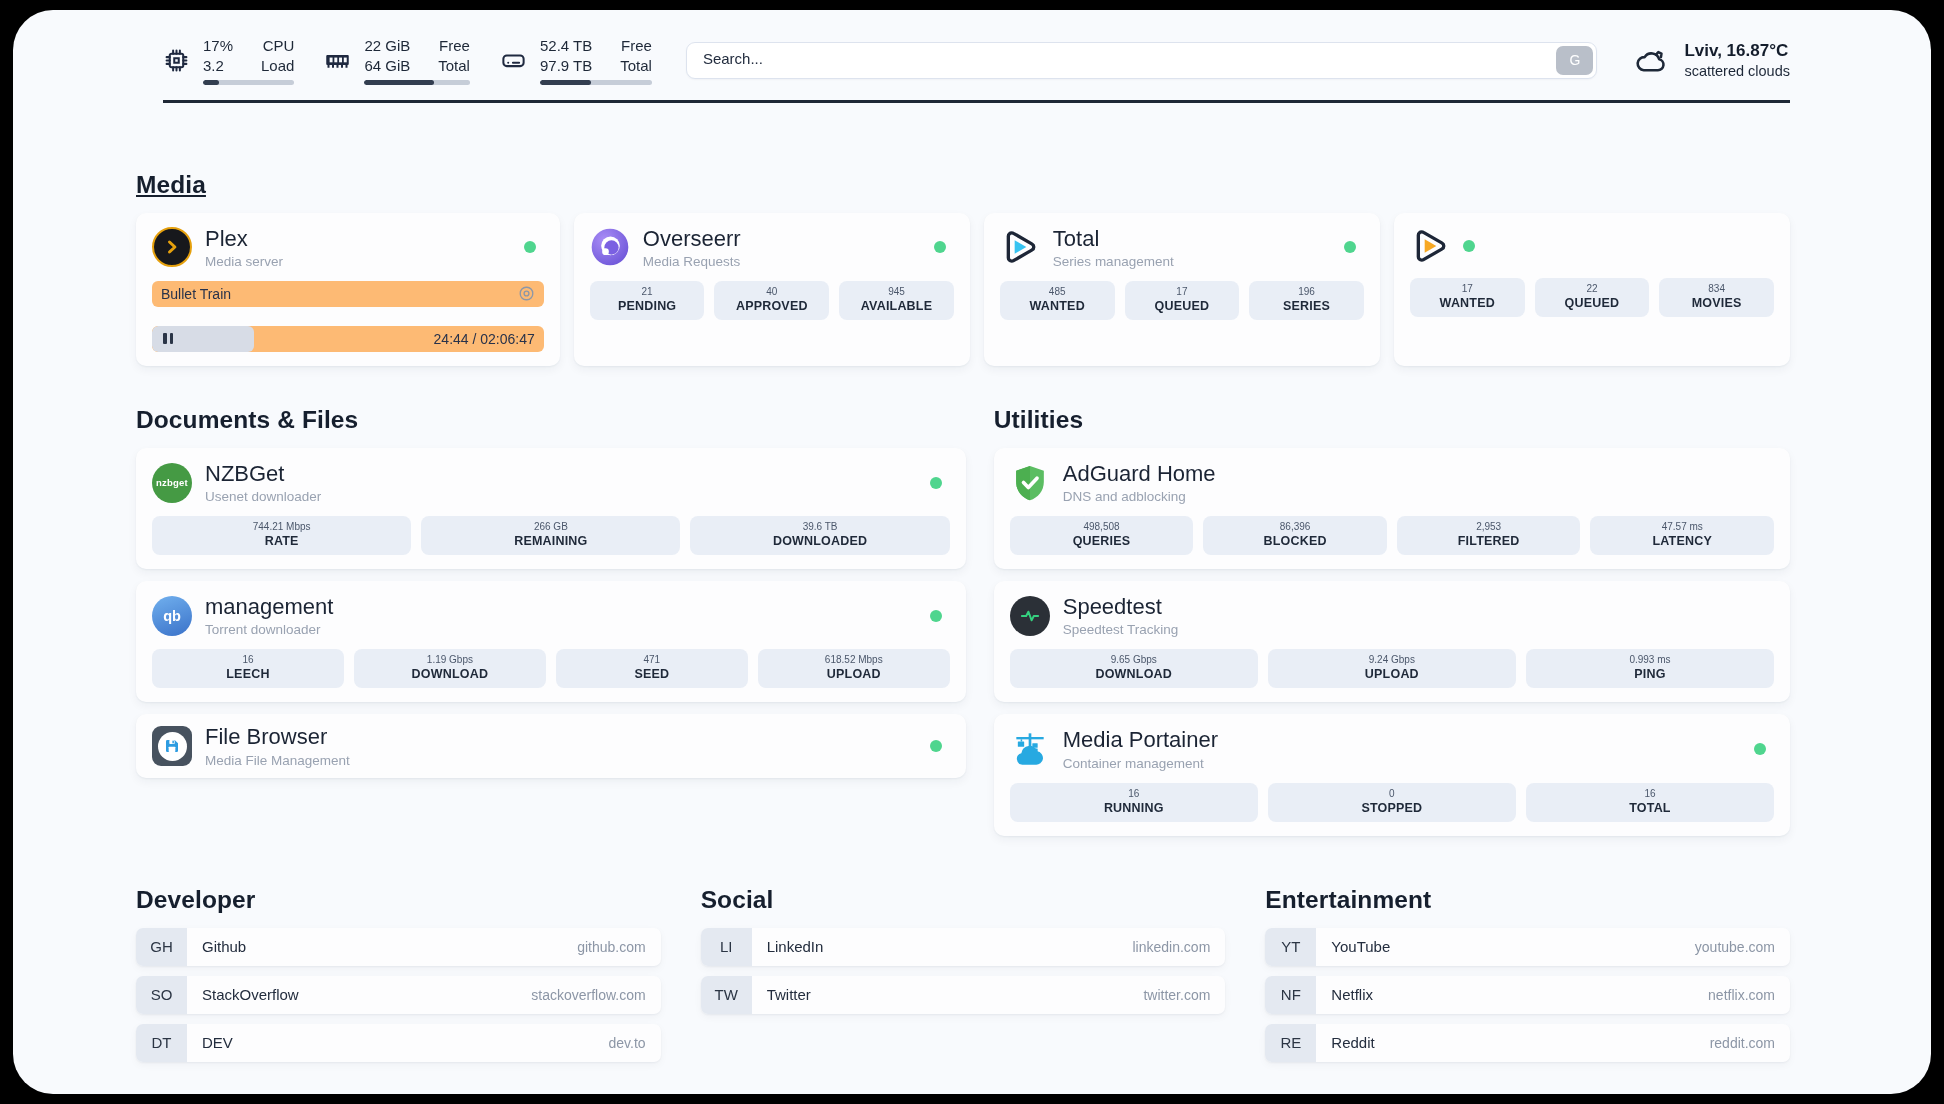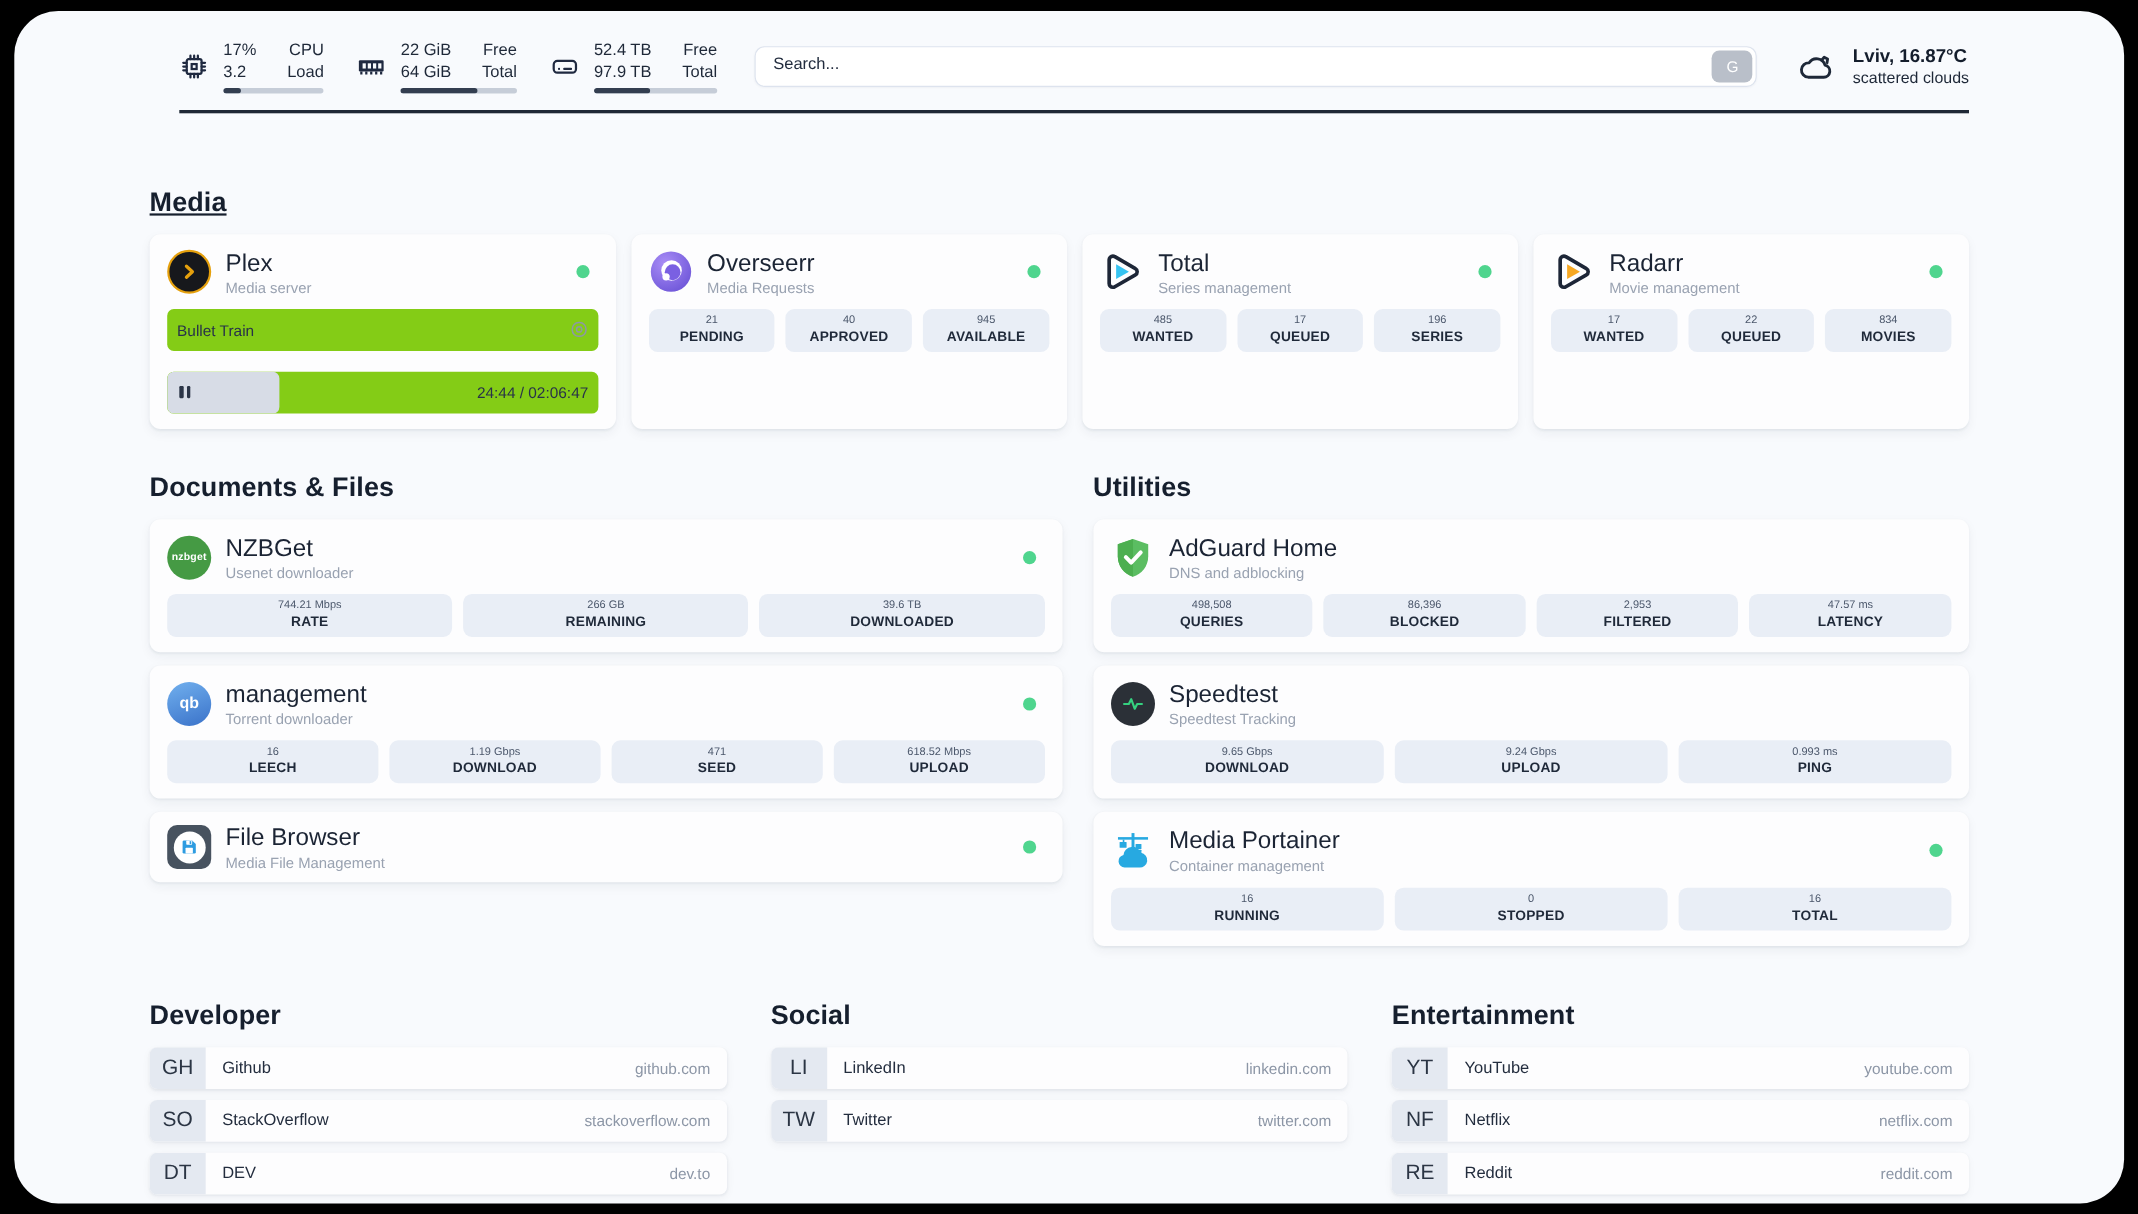--- a/index.html
+++ b/index.html
@@ -54,21 +54,21 @@
   .app-desc { font-size:13.5px; color:#99a2b1; margin-top:3px; }
   .dot { width:12px; height:12px; border-radius:50%; background:#4fd58e; margin-right:8px; flex:none; }
 
   .stats { display:flex; gap:10px; margin-top:12px; }
   .stat { flex:1; background:#e9eef6; border-radius:8px; text-align:center; padding:5px 4px 7px; }
   .stat-v { font-size:10px; color:#4b576b; }
   .stat-l { font-size:12.5px; font-weight:700; color:#1f2939; margin-top:2px; letter-spacing:.2px; }
 
   
   .plex-rows { margin-top:12px; }
-  .prow { height:38px; background:#84cc16; border-radius:6px; display:flex; align-items:center;
+  .prow { height:26px; background:#fdba74; border-radius:6px; display:flex; align-items:center;
           padding:0 9px; position:relative; overflow:hidden; }
   .prow + .prow { margin-top:19px;gap:48px; }
   .ptitle { flex:1; font-size:14px; color:#28324a; }
   .disc { width:17px; height:17px; color:#8d97a7; }
   .disc svg { width:100%; height:100%; }
   .pfill { position:absolute; left:0; top:0; bottom:0; background:#d7dce6; border-radius:6px; }
   .pause { display:flex; gap:3px; position:relative; margin-left:2px; }
   .pause i { width:3.5px; height:11px; background:#2b3547; border-radius:1px; display:block; }
   .ptime { flex:1; text-align:right; font-size:14px; color:#28324a; position:relative; }
 
@@ -86,21 +86,21 @@
   .fb-sq { width:40px; height:40px; border-radius:9px; background:#47525f; display:flex; align-items:center; justify-content:center; }
   .fb-circ { width:29px; height:29px; border-radius:50%; background:#fff; display:flex; align-items:center; justify-content:center; }
 
   
   .bookmarks { display:grid; grid-template-columns:1fr 1fr 1fr; gap:40px; margin-top:50px; }
   .bookmarks .section-title { margin-bottom:14px; }
   .bm-row { height:38px; background:#fdfdfe; border-radius:7px; display:flex; align-items:center;
             overflow:hidden; margin-bottom:10px; cursor:pointer;
             box-shadow:0 1px 2px rgba(25,35,60,.05), 0 3px 8px rgba(25,35,60,.04); }
   .bm-abbr { width:51px; align-self:stretch; background:#e4e9f1; display:flex; align-items:center;
-             justify-content:center; font-size:19px; color:#2b3544; flex:none; }
+             justify-content:center; font-size:15px; color:#2b3544; flex:none; }
   .bm-name { flex:1; padding-left:15px; font-size:15px; color:#232d3e; }
   .bm-url { padding-right:15px; font-size:14px; color:#8c96a6; }
 </style>
 </head>
 <body>
 
 <div class="frame">
 
   <div class="topbar">
 
@@ -297,24 +297,20 @@
       </div>
 
       <div class="card">
         <div class="card-head">
           <span class="app-icon">
             <svg viewBox="0 0 24 24" width="40" height="40">
               <path d="M7 3.5C5.9 3.5 5 4.4 5 5.5v13c0 1.1.9 2 2 2 .4 0 .8-.1 1.1-.3l11.2-6.5c1.3-.7 1.3-2.7 0-3.4L8.1 3.8C7.8 3.6 7.4 3.5 7 3.5z" fill="none" stroke="#1d2637" stroke-width="2"></path>
               <polygon points="8.8,8 15.8,12 8.8,16" fill="#f7a823"></polygon>
             </svg>
           </span>
-          <div class="titles">
-            <div class="app-name">Radarr</div>
-            <div class="app-desc">Movie management</div>
-          </div>
           <span class="dot"></span>
         </div>
         <div class="stats">
           <div class="stat">
             <div class="stat-v">17</div>
             <div class="stat-l">WANTED</div>
           </div>
           <div class="stat">
             <div class="stat-v">22</div>
             <div class="stat-l">QUEUED</div>

